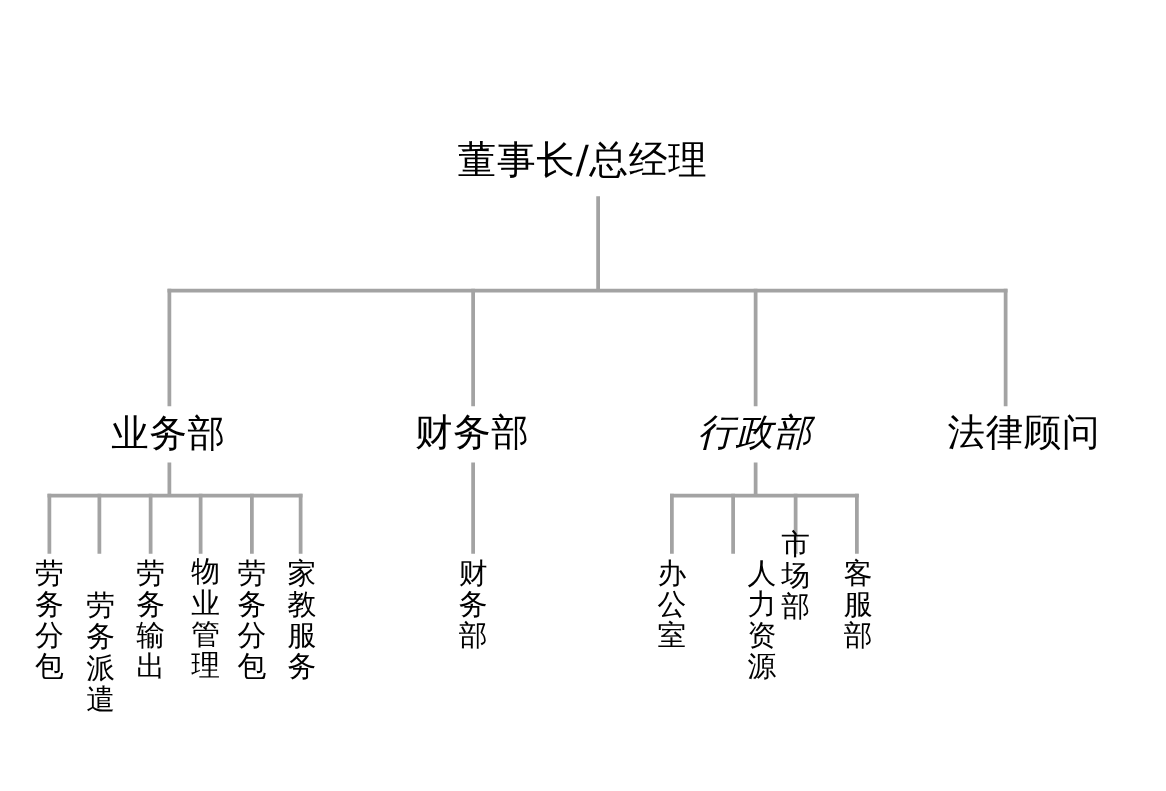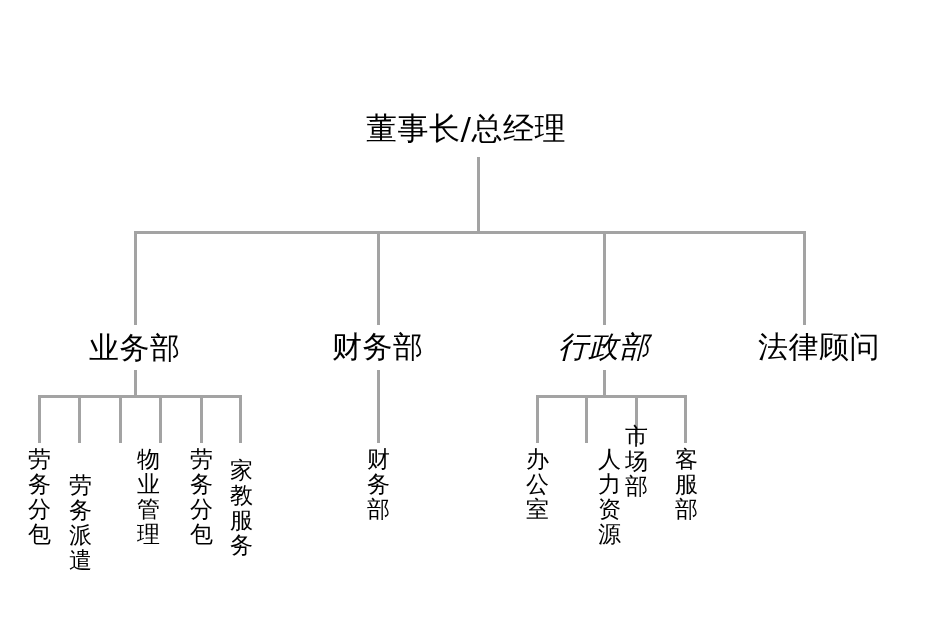--- a/index.html
+++ b/index.html
@@ -89,23 +89,24 @@
 
   <div class="line line-v" style="left:38px;  top:395px; height:48px;"></div>
   <div class="line line-v" style="left:78px;  top:395px; height:48px;"></div>
   <div class="line line-v" style="left:119px; top:395px; height:48px;"></div>
   <div class="line line-v" style="left:159px; top:395px; height:48px;"></div>
   <div class="line line-v" style="left:200px; top:395px; height:48px;"></div>
   <div class="line line-v" style="left:239px; top:395px; height:48px;"></div>
 
   <div class="node-leaf" style="left:27px;  top:447px;">劳务分包</div>
   <div class="node-leaf" style="left:68px;  top:473px;">劳务派遣</div>
-  <div class="node-leaf" style="left:136px; top:447px;">物业管理</div>
+  <div class="node-leaf" style="left:108px; top:447px;">劳务输出</div>
+  <div class="node-leaf" style="left:152px; top:447px;font-family:Liberation Mono, monospace;">物业管理</div>
   <div class="node-leaf" style="left:189px; top:447px;">劳务分包</div>
-  <div class="node-leaf" style="left:229px; top:447px;margin-top:11px;">家教服务</div>
+  <div class="node-leaf" style="left:229px; top:447px;">家教服务</div>
 
   <div class="line line-v" style="left:377px; top:370px; height:73px;"></div>
   <div class="node-leaf" style="left:366px; top:447px;">财务部</div>
 
   <div class="line line-v" style="left:603px; top:370px; height:26px;"></div>
   <div class="line line-h" style="left:536px; top:395px; width:151px;"></div>
   <div class="line line-v" style="left:536px; top:395px; height:48px;"></div>
   <div class="line line-v" style="left:585px; top:395px; height:48px;"></div>
   <div class="line line-v" style="left:635px; top:395px; height:48px;"></div>
   <div class="line line-v" style="left:684px; top:395px; height:48px;"></div>

